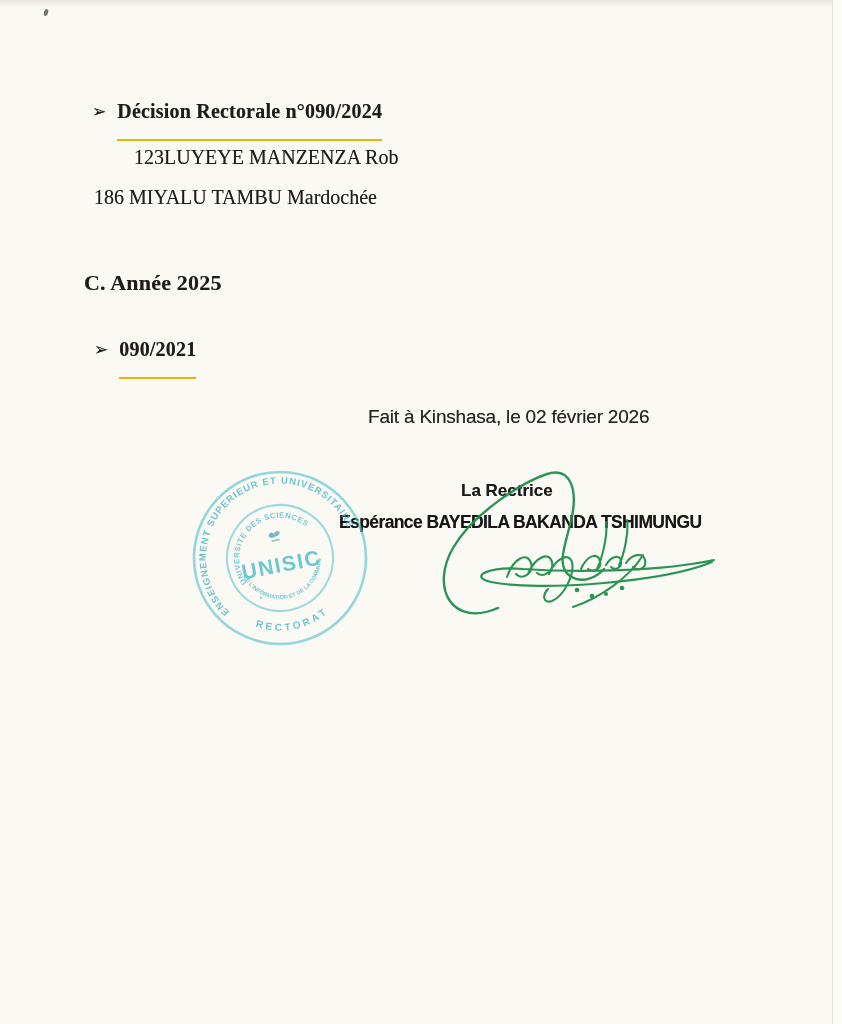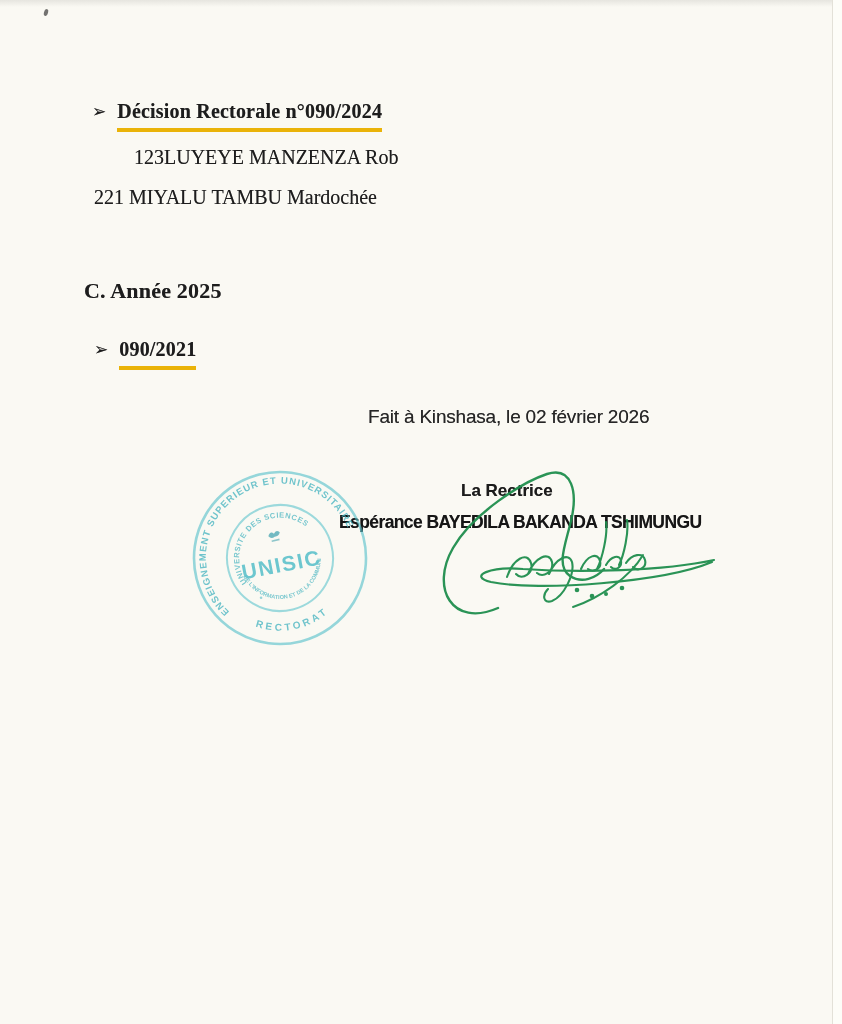--- a/index.html
+++ b/index.html
@@ -28,21 +28,21 @@
     transform:rotate(14deg);opacity:.85;
   }
   .t{
     position:absolute;color:#1d1d1d;white-space:nowrap;
     text-shadow:0 0 0.6px rgba(40,40,40,.55);
   }
   .serif{font-family:"Liberation Serif",serif;font-size:20px;}
   .bullet-row{display:flex;align-items:flex-start;}
   .bullet{font-size:17px;margin-right:11px;position:relative;top:1px;}
   .decision-label{
-    font-weight:bold;border-bottom:4px solid #eab308;padding-bottom:5px;
+    font-weight:bold;border-bottom:2px solid #eab308;padding-bottom:16px;
     letter-spacing:.2px;
   }
   .heading{font-weight:bold;font-size:22px;letter-spacing:.2px;}
   .sans{font-family:"Liberation Sans",sans-serif;}
   .dateline{font-size:19px;color:#262626;letter-spacing:-0.2px;text-align:right;}
   .sig-title{font-weight:bold;font-size:17px;color:#1b1b1b;}
   .sig-name{font-weight:bold;font-size:17.5px;letter-spacing:-0.6px;color:#161616;}
   .sig-role{font-weight:bold;font-style:italic;font-size:17px;color:#1b1b1b;}
   .stamp-svg{position:absolute;left:188px;top:466px;opacity:.88;filter:blur(.3px);}
   .sig-svg{position:absolute;left:420px;top:452px;filter:blur(.2px);}
@@ -55,23 +55,23 @@
   <div class="scan-top-band"></div>
   <div class="scan-right-edge"></div>
   <div class="speck"></div>
 
   <div class="t serif bullet-row" style="left:92px;top:100px;">
     <span class="bullet">➢</span>
     <span class="decision-label">Décision Rectorale n°090/2024</span>
   </div>
 
   <div class="t serif" style="left:94px;top:146px;margin-left:40px;">123LUYEYE MANZENZA Rob</div>
-  <div class="t serif" style="left:94px;top:186px;">221 MIYALU TAMBU Mardochée</div>
+  <div class="t serif" style="left:94px;top:186px;">186 MIYALU TAMBU Mardochée</div>
 
-  <div class="t serif heading" style="left:84px;top:270px;margin-top:8px;">C. Année 2025</div>
+  <div class="t serif heading" style="left:84px;top:270px;">C. Année 2025</div>
 
   <div class="t serif bullet-row" style="left:94px;top:338px;">
     <span class="bullet">➢</span>
     <span class="decision-label">090/2021</span>
   </div>
 
 
   <div class="t sans dateline" style="left:368px;top:406px;">Fait à Kinshasa, le 02 février 2026</div>
 
   <div class="t sans sig-title" style="left:461px;top:481px;">La Rectrice</div>

